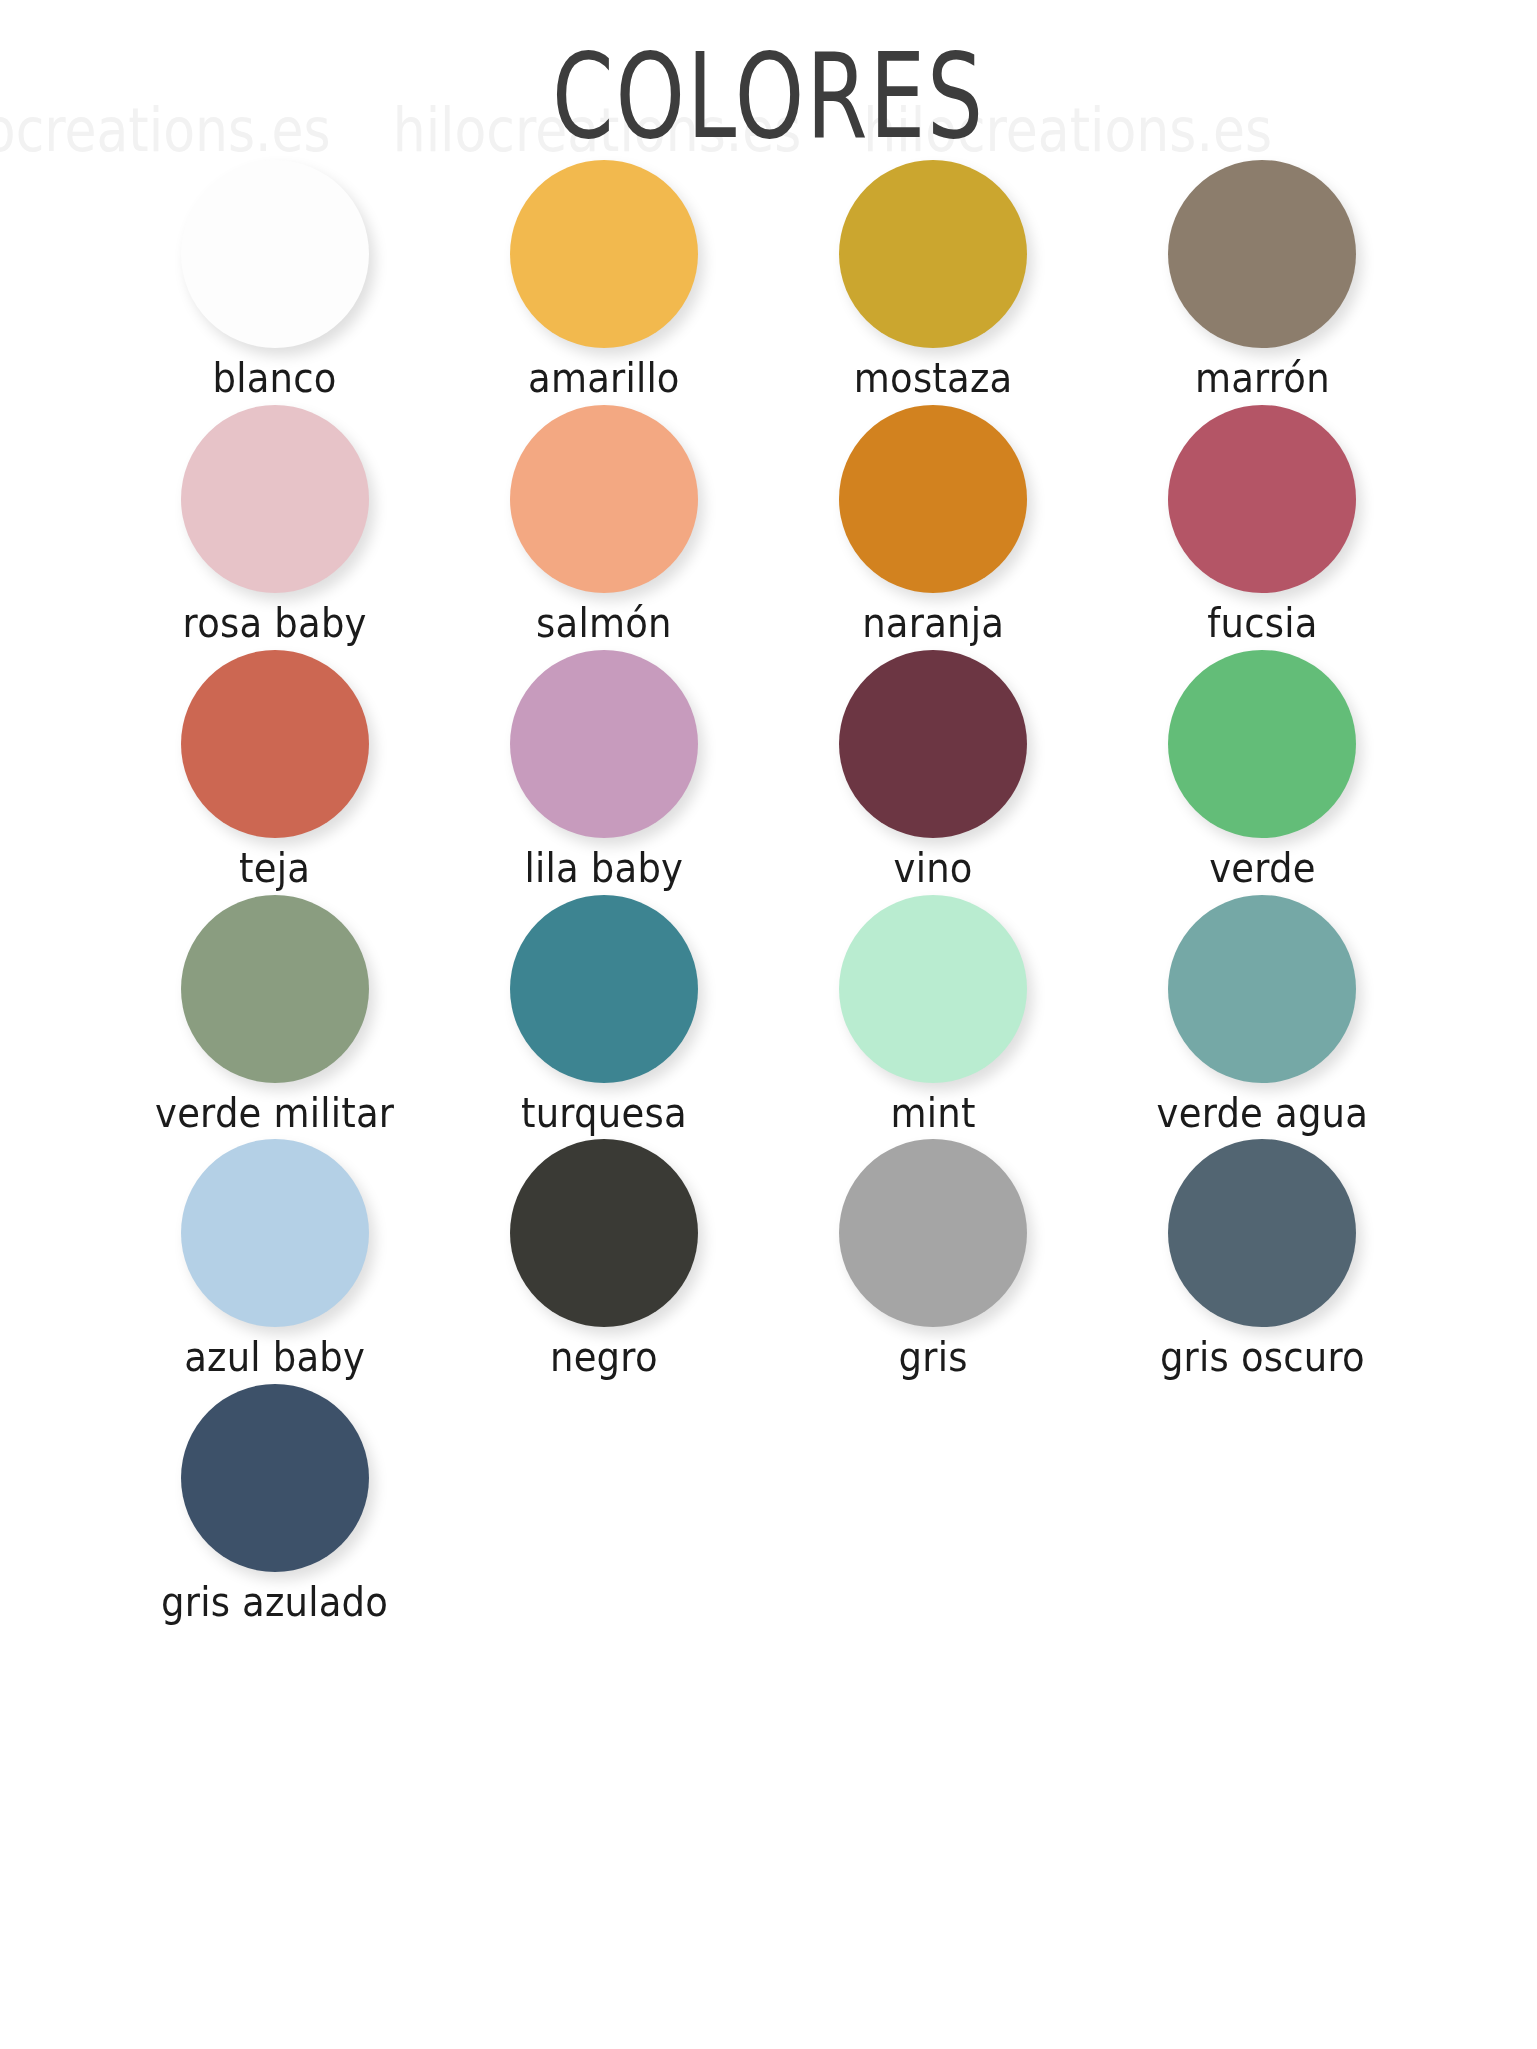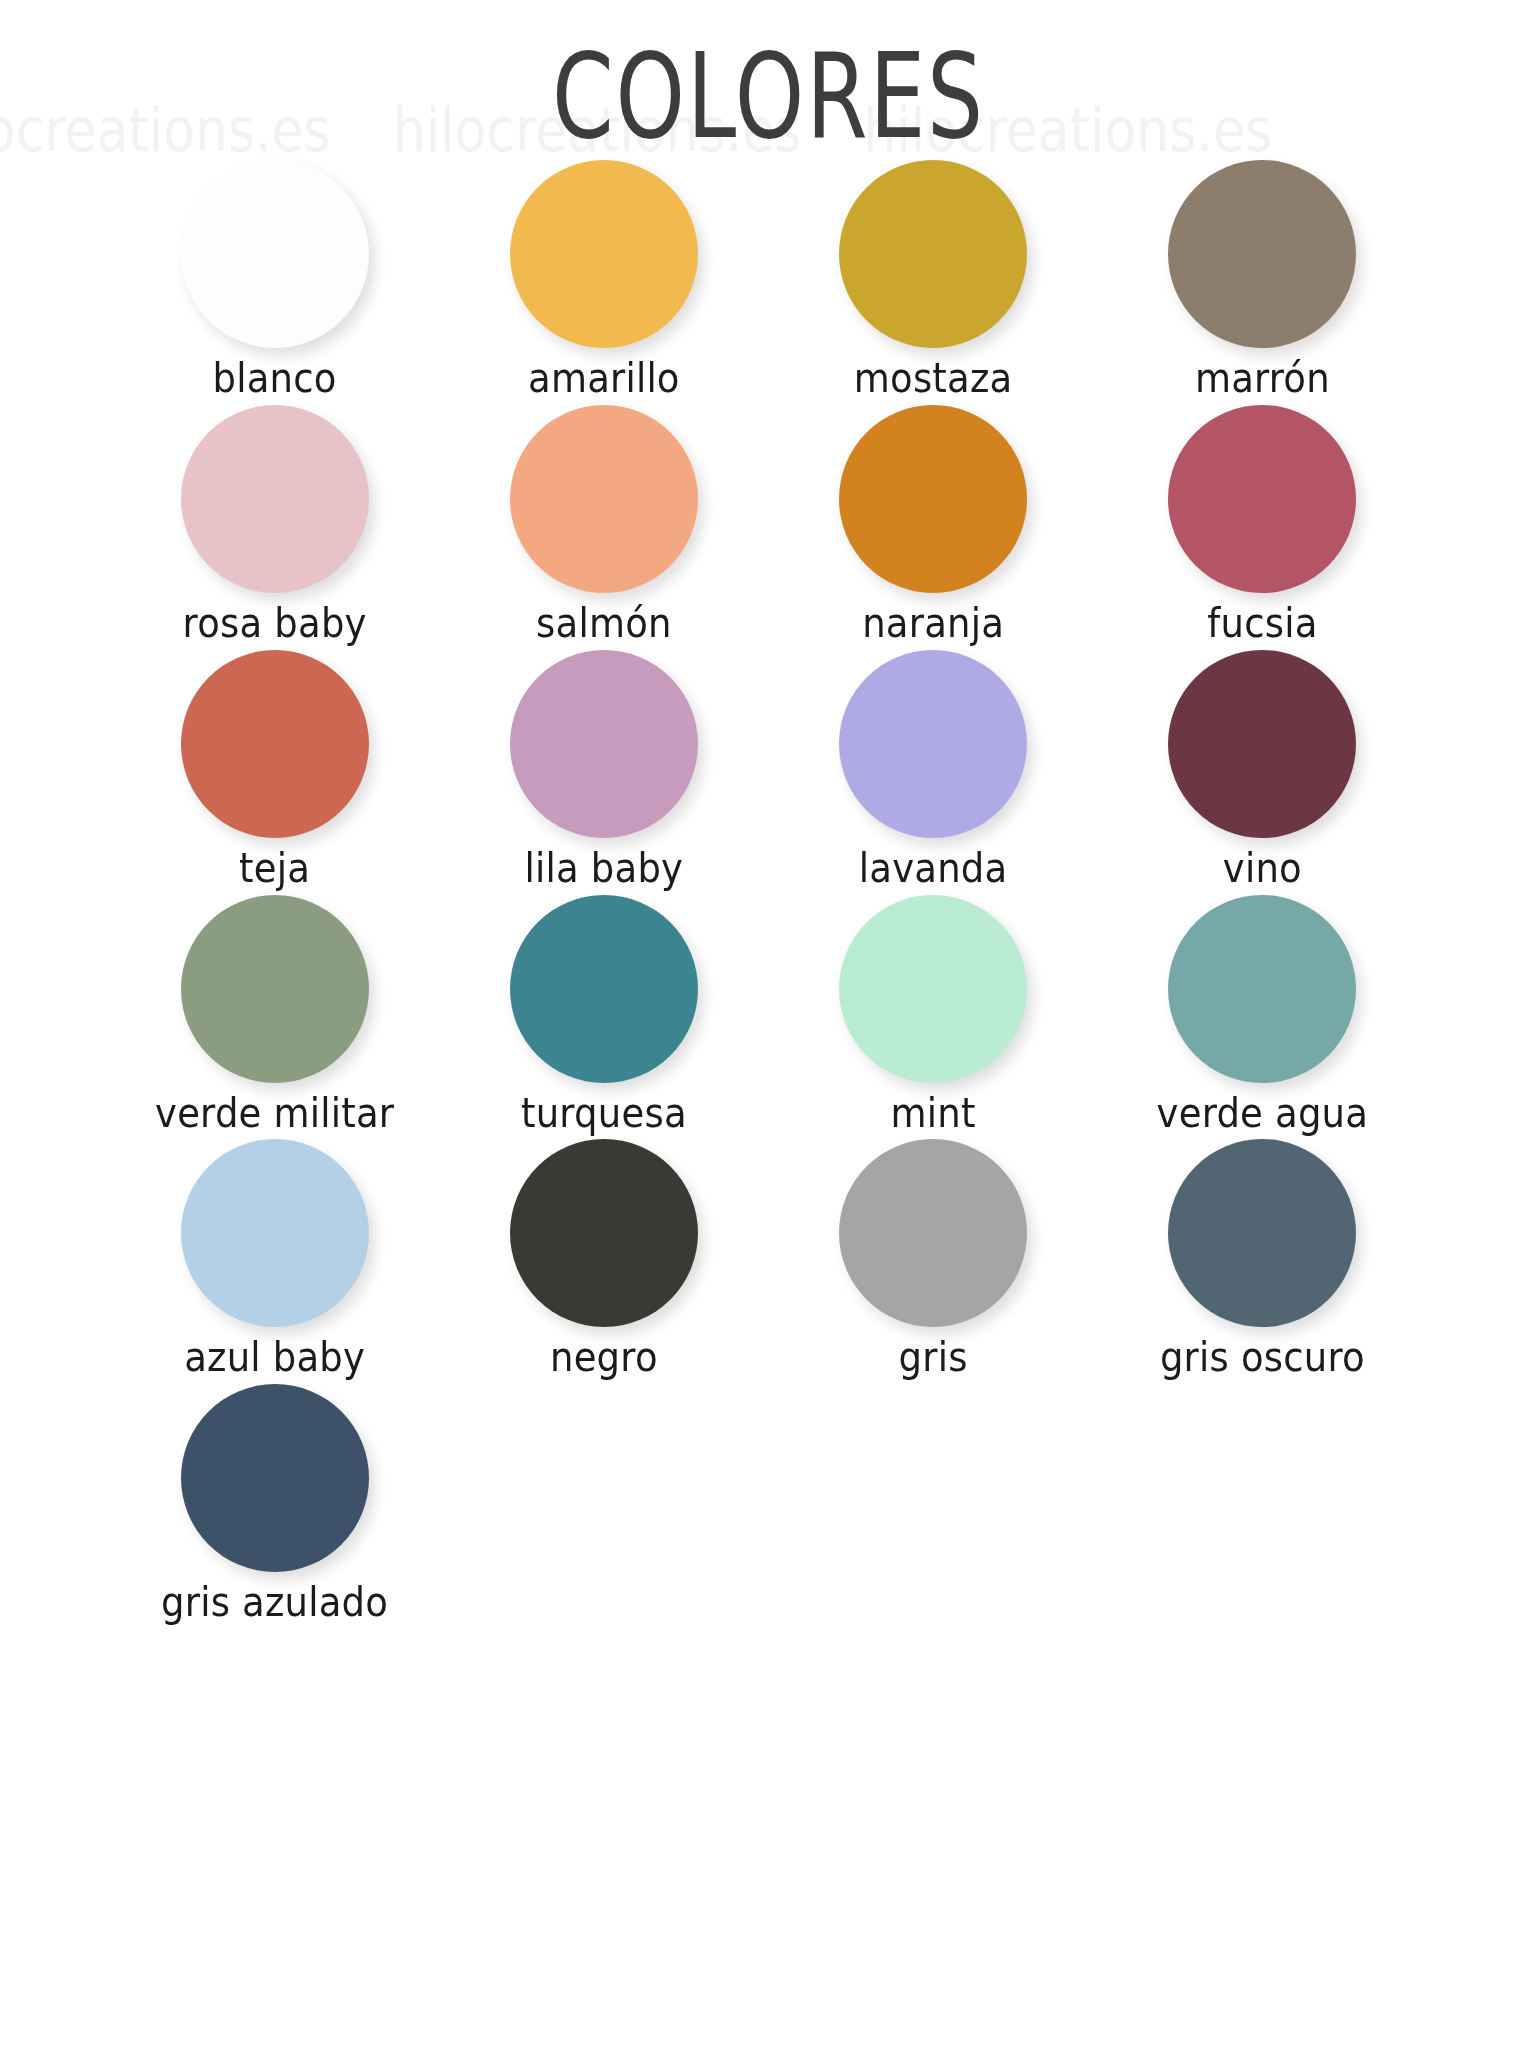--- a/index.html
+++ b/index.html
@@ -144,26 +144,26 @@
     </div>
     <div class="swatch-cell">
       <div class="swatch-circle" style="background: rgb(204, 103, 82);"></div>
       <div class="swatch-label" style="color: rgb(27, 27, 27);">teja</div>
     </div>
     <div class="swatch-cell">
       <div class="swatch-circle" style="background: rgb(199, 155, 189);"></div>
       <div class="swatch-label" style="color: rgb(27, 27, 27);">lila baby</div>
     </div>
     <div class="swatch-cell">
-      <div class="swatch-circle" style="background: rgb(175, 170, 228);"></div>
-      <div class="swatch-label" style="color: rgb(27, 27, 27);">lavanda</div>
+      <div class="swatch-circle" style="background: rgb(108, 54, 67);"></div>
+      <div class="swatch-label" style="color: rgb(27, 27, 27);">vino</div>
     </div>
     <div class="swatch-cell">
-      <div class="swatch-circle" style="background: rgb(108, 54, 67);"></div>
-      <div class="swatch-label" style="color: rgb(27, 27, 27);">vino</div>
+      <div class="swatch-circle" style="background: rgb(99, 189, 120);"></div>
+      <div class="swatch-label" style="color: rgb(27, 27, 27);">verde</div>
     </div>
     <div class="swatch-cell">
       <div class="swatch-circle" style="background: rgb(138, 157, 128);"></div>
       <div class="swatch-label" style="color: rgb(27, 27, 27);">verde militar</div>
     </div>
     <div class="swatch-cell">
       <div class="swatch-circle" style="background: rgb(61, 132, 145);"></div>
       <div class="swatch-label" style="color: rgb(27, 27, 27);">turquesa</div>
     </div>
     <div class="swatch-cell">

